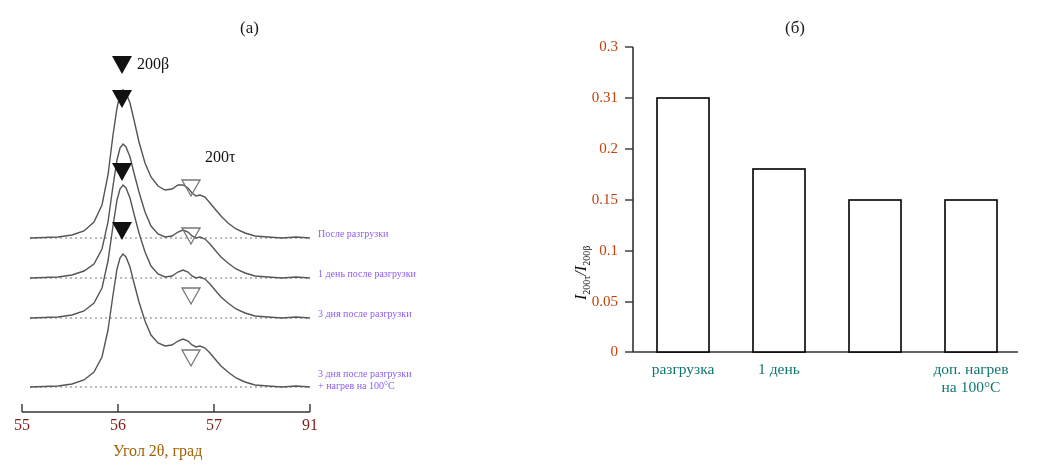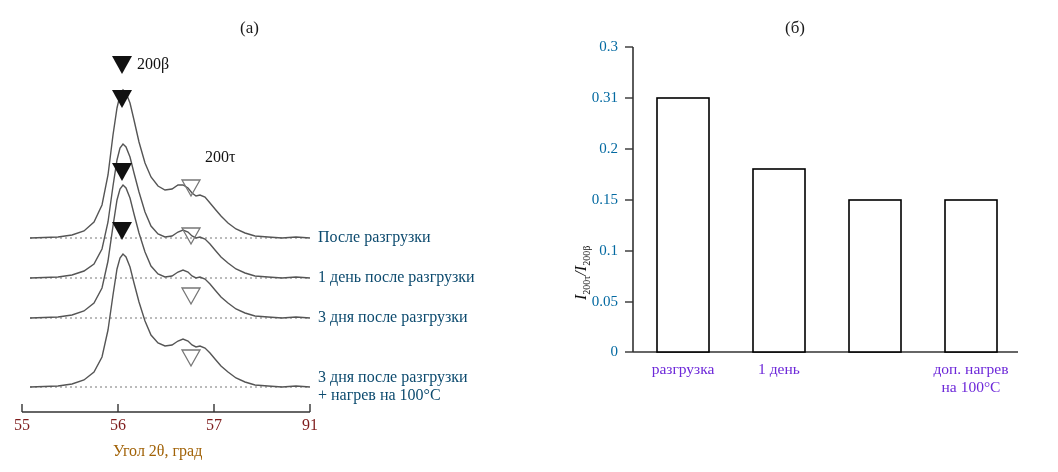--- a/index.html
+++ b/index.html
@@ -30,24 +30,24 @@
   }
 
   
   .xrd-stage {
     position: absolute;
     left: 0; top: 0;
     width: 540px; height: 472px;
   }
   .curve-label {
     position: absolute;
-    font-size: 16px;
+    font-size: 10px;
     line-height: 1.15;
     white-space: pre-line;
-    color: #0c4a6e;
+    color: #8b5cf6;
   }
   .peak-label {
     position: absolute;
     font-size: 16px;
     color: #111;
   }
   .axis-title-a {
     position: absolute;
     font-size: 16px;
     color: #a16207;
@@ -61,27 +61,27 @@
 
   
   .bar-stage {
     position: absolute;
     left: 0; top: 0;
     width: 518px; height: 472px;
   }
   .ylab-b {
     position: absolute;
     font-size: 15px;
-    color: #0369a1;
+    color: #c2410c;
     text-align: right;
   }
   .xlab-b {
     position: absolute;
     font-size: 15.5px;
-    color: #6d28d9;
+    color: #0f766e;
     text-align: center;
     white-space: pre-line;
     line-height: 1.15;
   }
   .ytitle-b {
     position: absolute;
     font-size: 16px;
     color: #111;
     transform: rotate(-90deg);
     transform-origin: left top;

